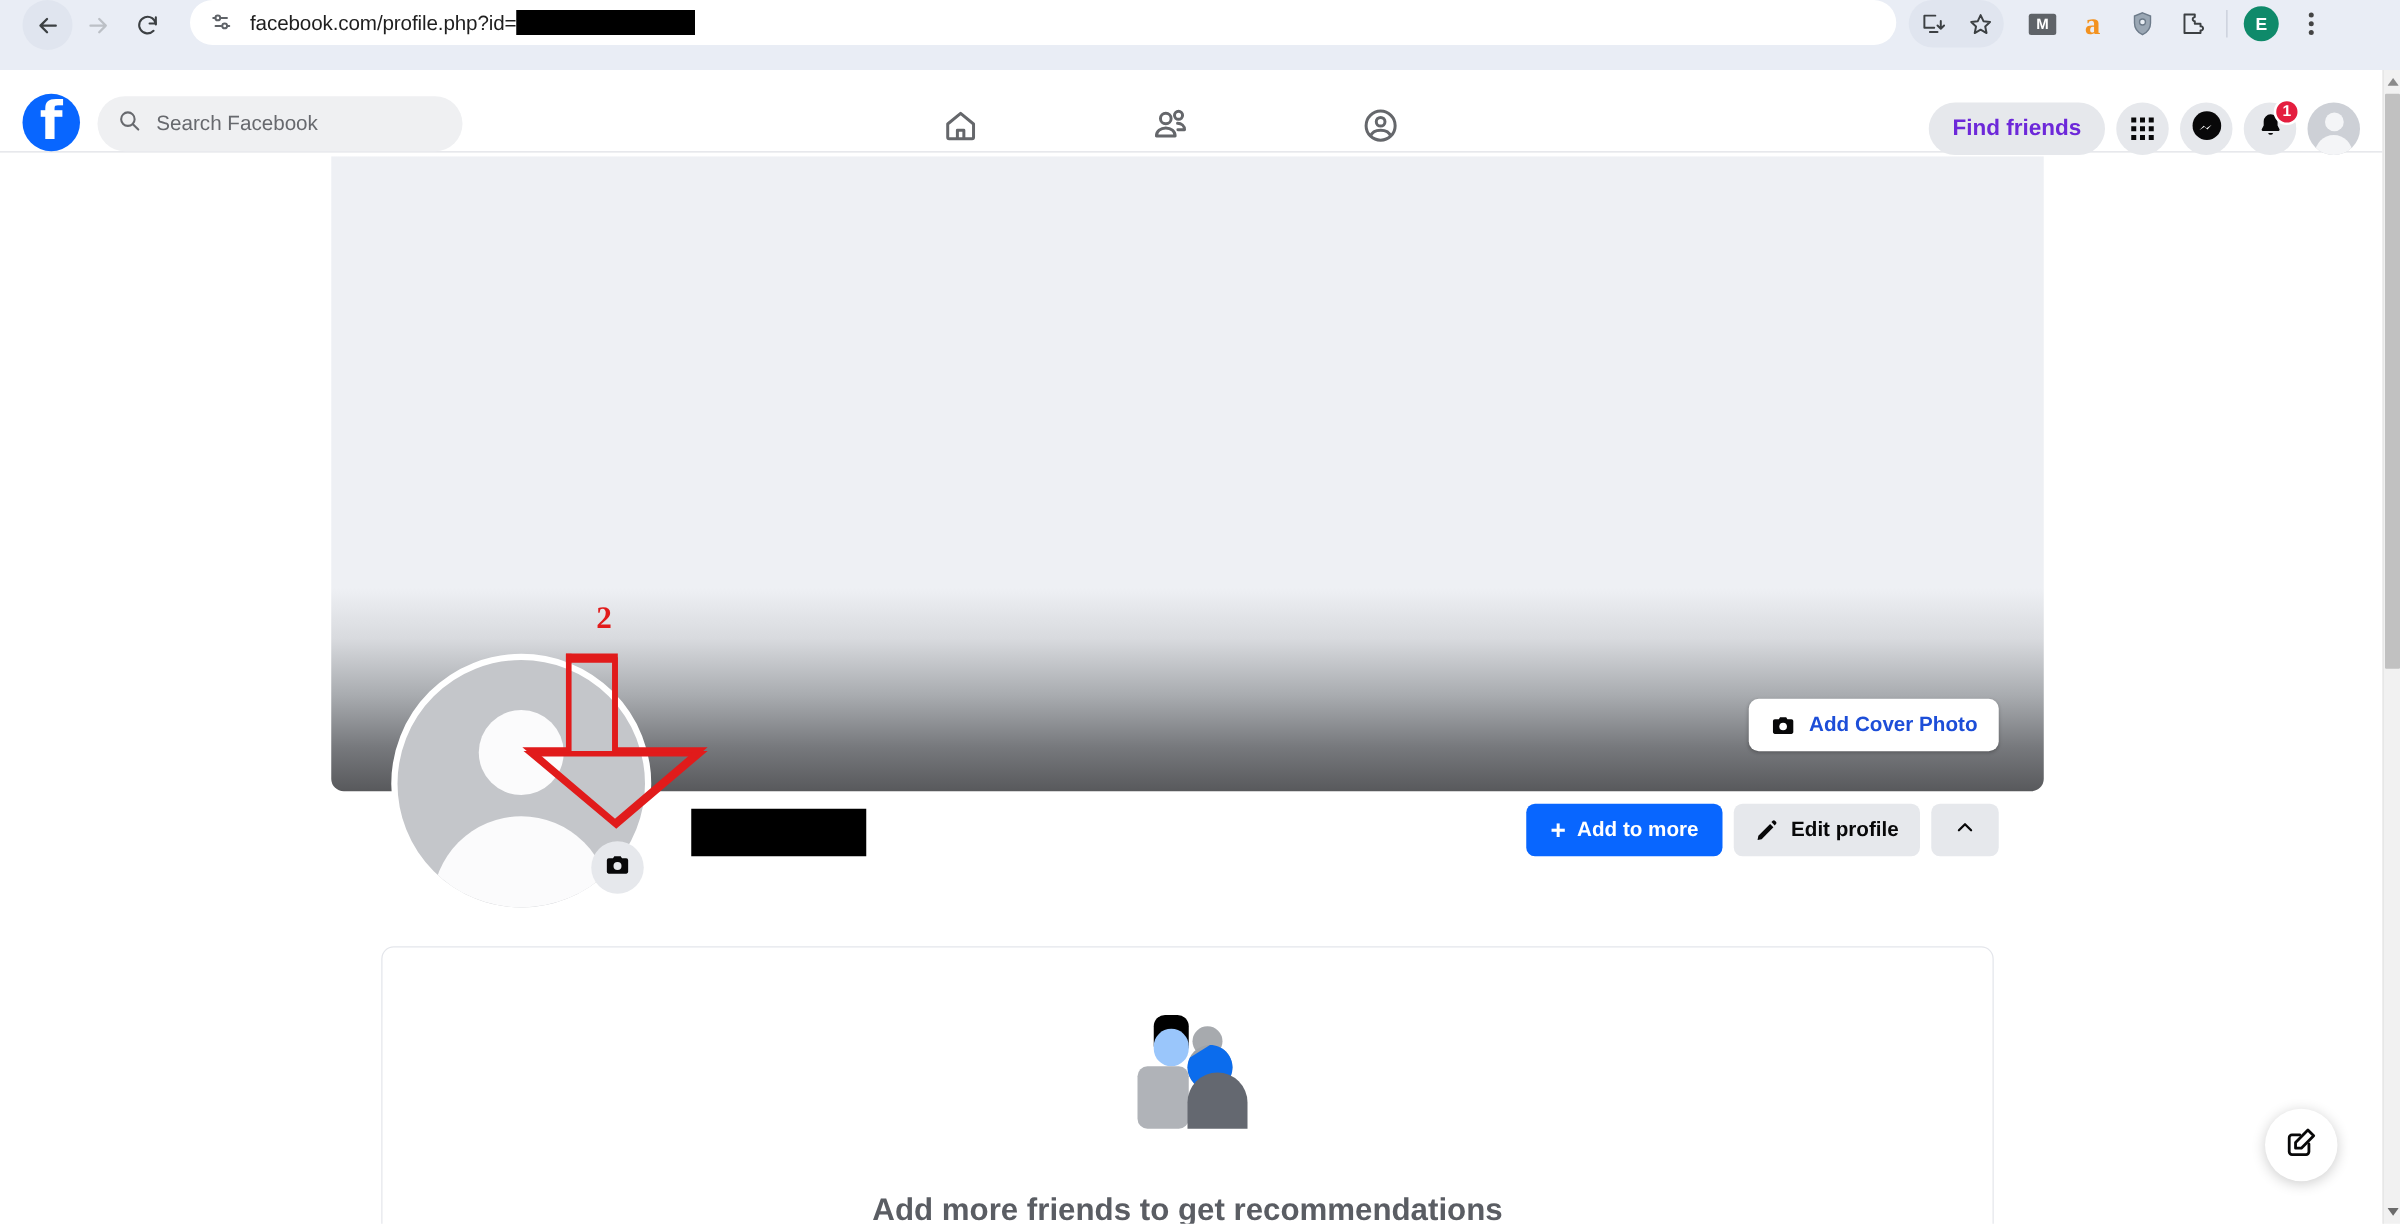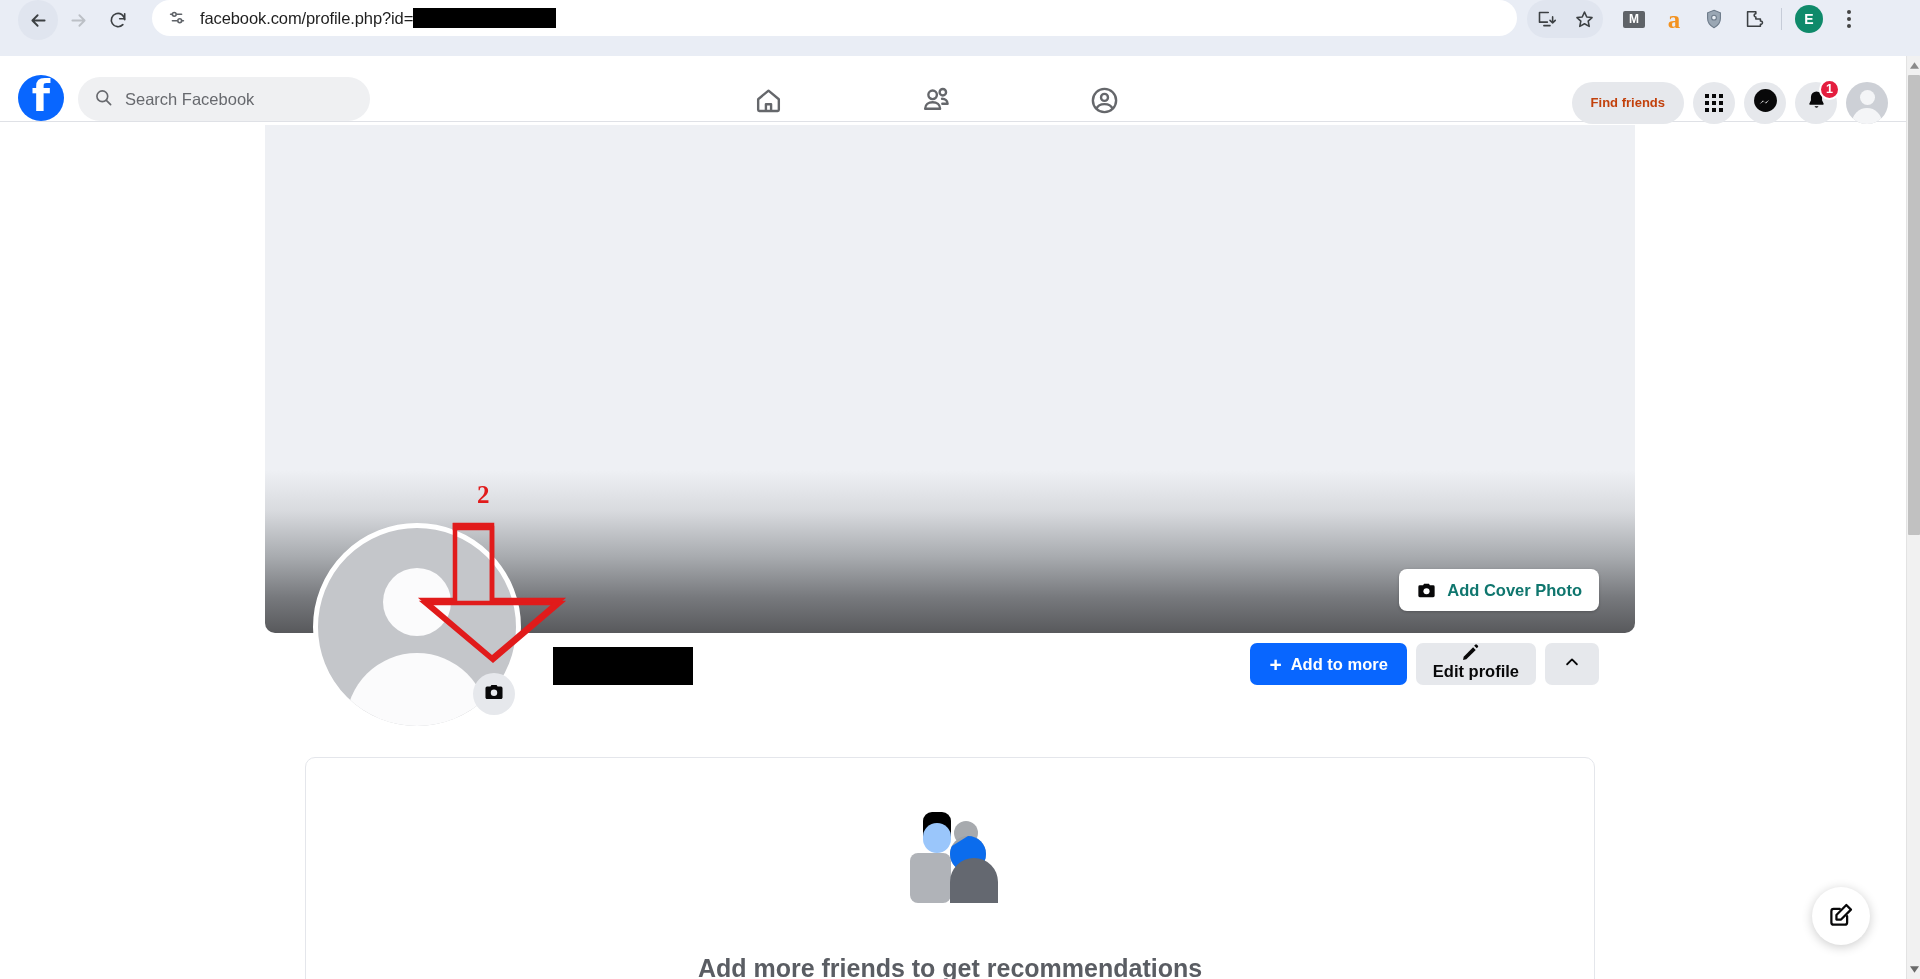--- a/index.html
+++ b/index.html
@@ -121,21 +121,21 @@
     display: flex; align-items: center; justify-content: center;
   }
 
   .fb-right {
     position: absolute; right: 18px; top: 0;
     height: 69px; display: flex; align-items: center; gap: 9px;
   }
   .find-friends {
     height: 42px; background: #e6e8ec; border-radius: 21px;
     display: flex; align-items: center; padding: 0 19px;
-    font-size: 13px; font-weight: bold; color: #c2410c;
+    font-size: 18px; font-weight: bold; color: #6d28d9;
   }
   .round-btn {
     width: 42px; height: 42px; border-radius: 50%;
     background: #e6e8ec;
     display: flex; align-items: center; justify-content: center;
     position: relative;
   }
   .grid-dots { display: grid; grid-template-columns: repeat(3, 4px); gap: 3px; }
   .grid-dots i { width: 4px; height: 4px; background: #080809; display: block; }
   .badge {
@@ -178,24 +178,24 @@
     position: relative;
     width: 1370px; height: 508px;
     border-radius: 0 0 10px 10px;
     background: linear-gradient(to bottom,
       #eef0f4 0%, #eef0f4 68%,
       #d8dade 76%, #a8abaf 85%,
       #77797d 93%, #58595c 100%);
     overflow: hidden;
   }
   .add-cover-btn {
-    position: absolute; right: 36px; bottom: 22px;
+    position: absolute; right: 36px; bottom: 32px;
     height: 42px; background: #ffffff; border-radius: 8px;
     display: flex; align-items: center; padding: 0 17px;
-    font-size: 16.5px; font-weight: bold; color: #0f766e;
+    font-size: 16.5px; font-weight: bold; color: #1d4ed8;
     box-shadow: 0 1px 3px rgba(0,0,0,0.22);
   }
   .add-cover-btn .cam { margin-right: 10px; display: flex; }
 
   
   .profile-row {
     position: relative;
     height: 120px;
     margin-left: 48px;
   }
@@ -238,21 +238,21 @@
   }
   .btn-blue {
     height: 42px; background: #0866ff; border-radius: 7px;
     display: flex; align-items: center; padding: 0 19px;
     color: #fff; font-size: 16.5px; font-weight: bold;
   }
   .btn-blue .plus { font-size: 21px; margin-right: 9px; line-height: 1; }
   .btn-gray {
     height: 42px; background: #e6e8ec; border-radius: 7px;
     display: flex; align-items: center; padding: 0 17px;
-    color: #080809; font-size: 16.5px; font-weight: bold; flex-direction: column;
+    color: #080809; font-size: 16.5px; font-weight: bold;
   }
   .btn-gray .pencil { margin-right: 10px; display: flex; }
   .btn-caret {
     width: 54px; height: 42px; background: #e6e8ec; border-radius: 7px;
     display: flex; align-items: center; justify-content: center;
   }
 
   
   .friends-card {
     position: relative;

